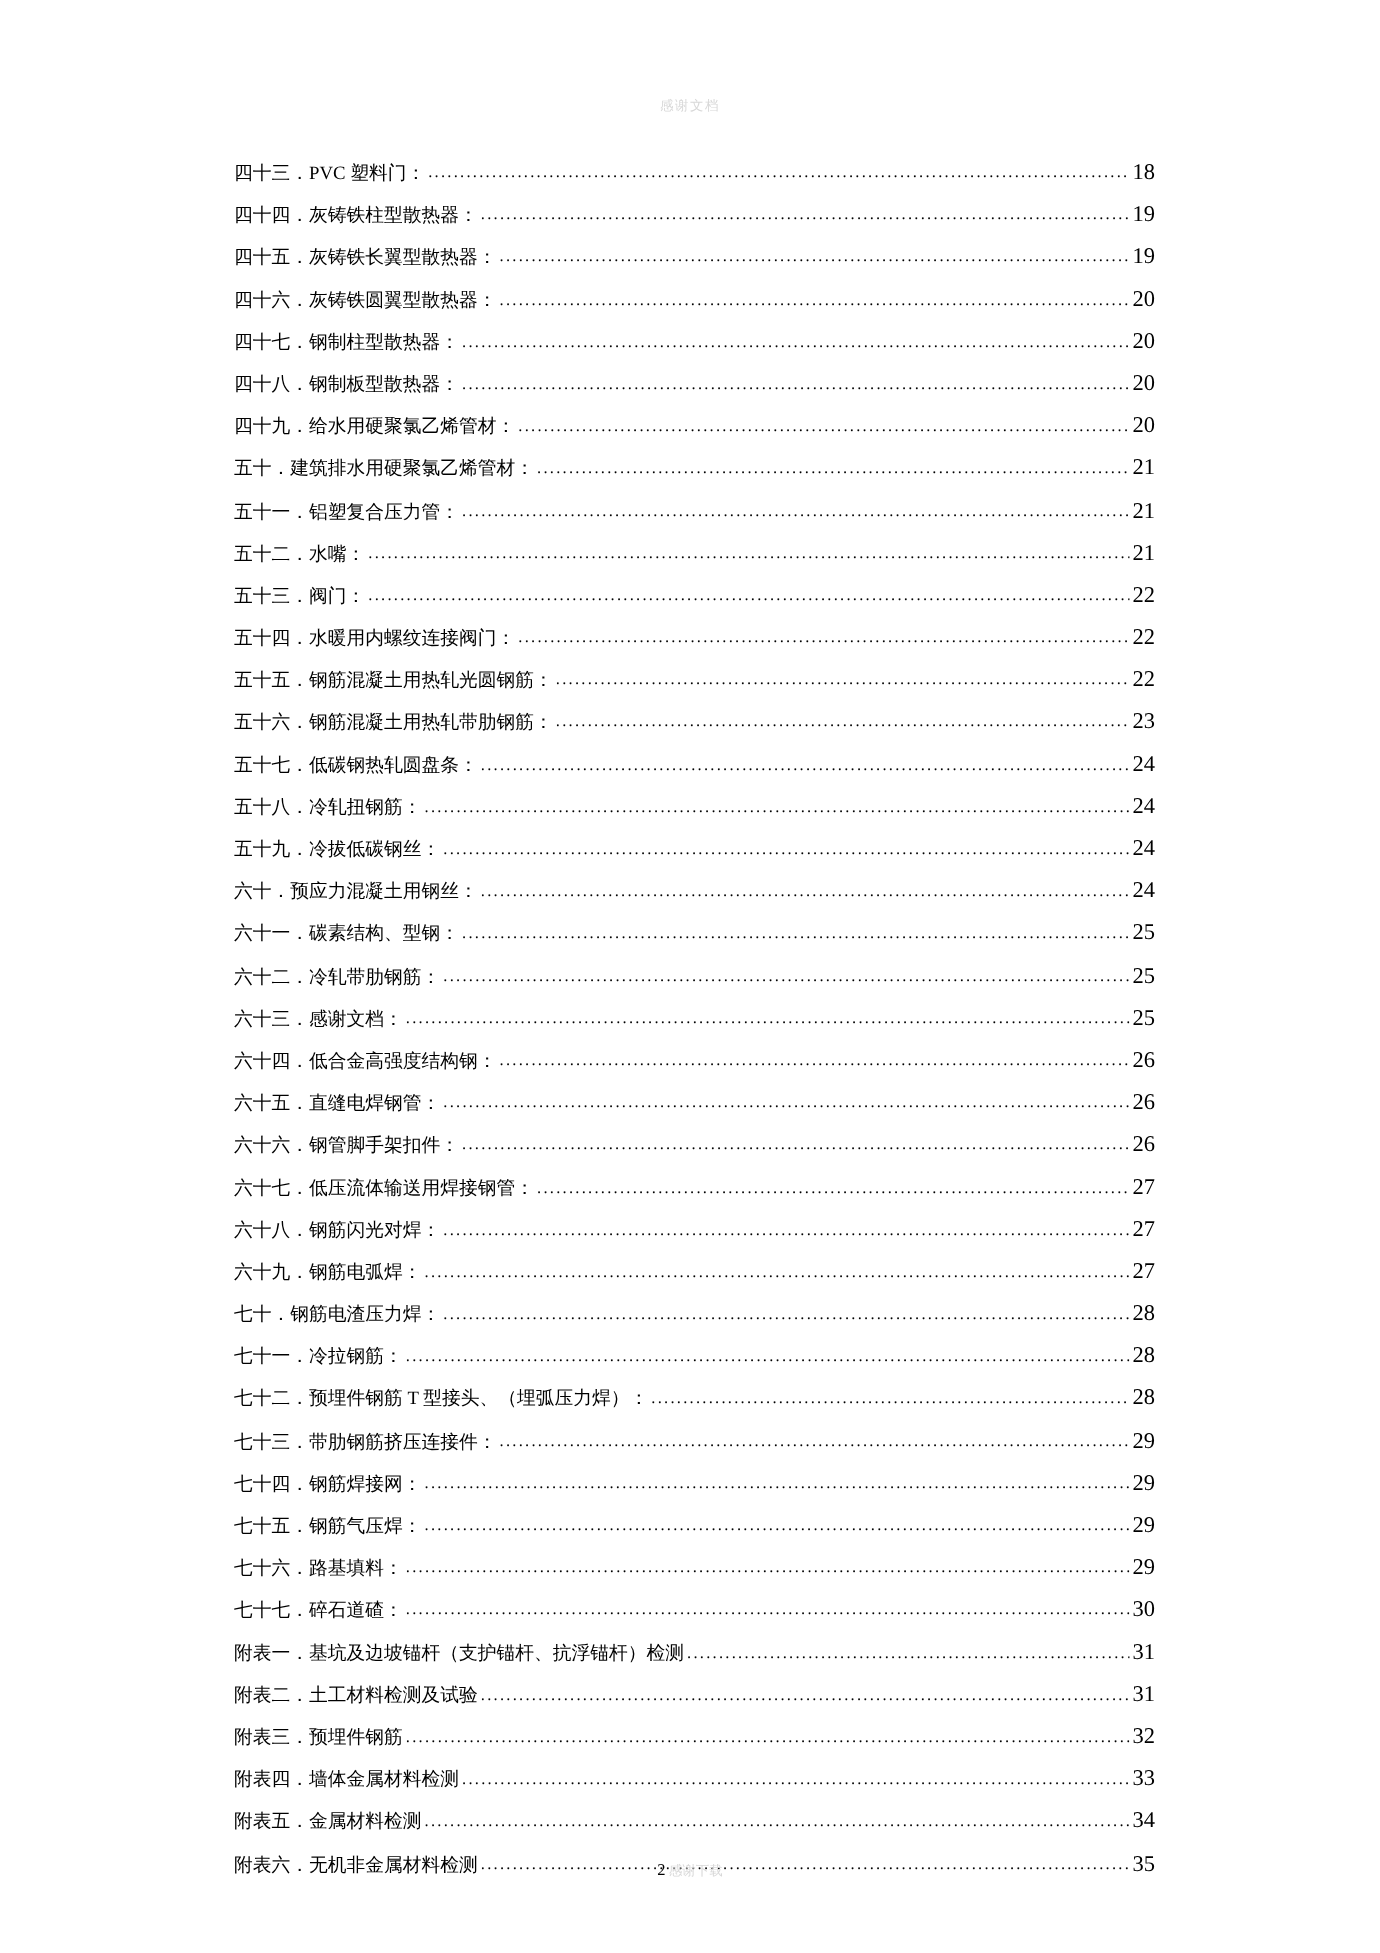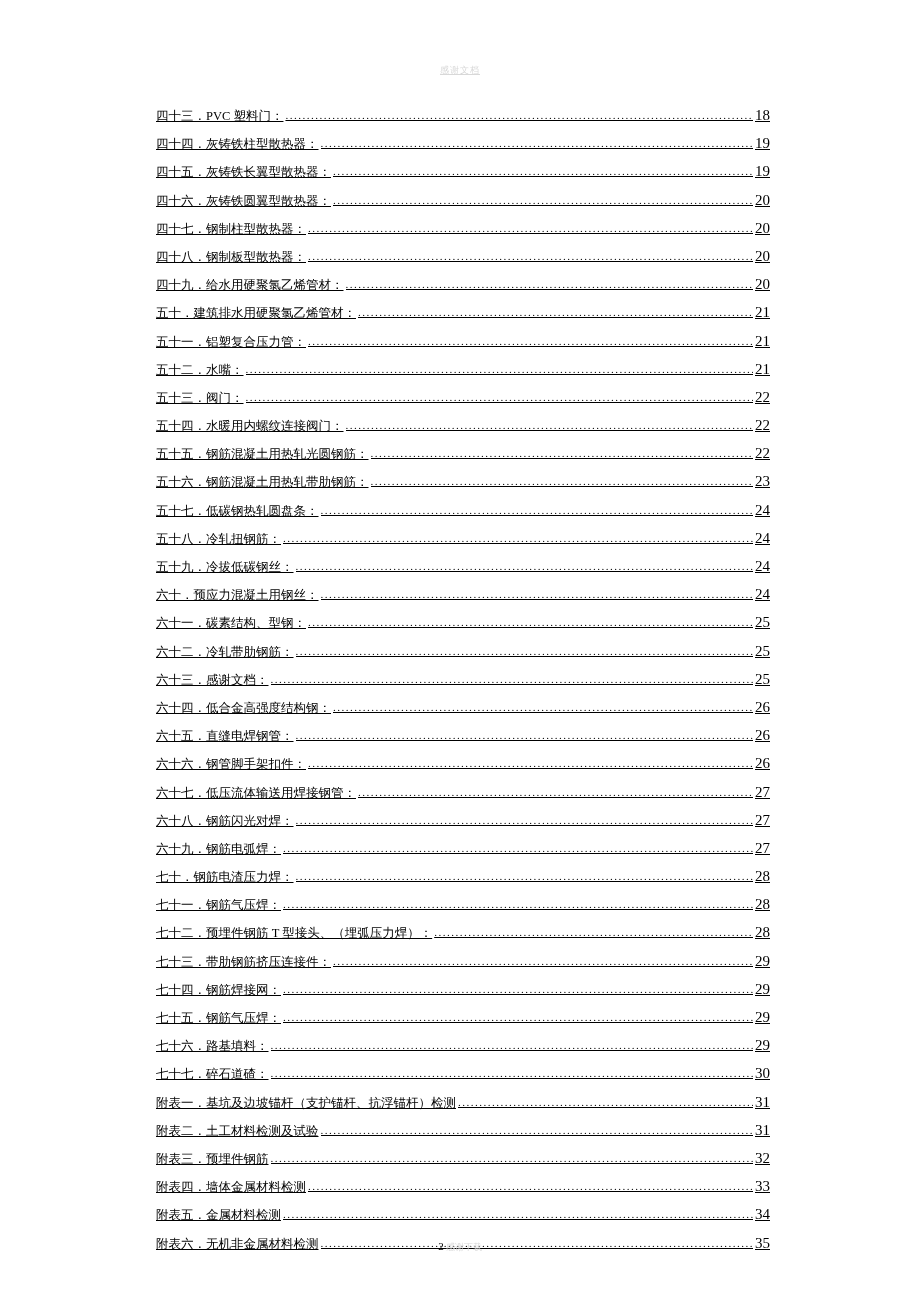--- a/index.html
+++ b/index.html
@@ -15,37 +15,35 @@
       position: relative;
     }
     .header-mark {
       position: absolute;
       top: 64px;
       left: 50%;
       transform: translateX(-50%);
       font-size: 9px;
       color: #d8d8d8;
       letter-spacing: 1px;
-      text-decoration: underline;
     }
     .toc-container {
       position: absolute;
       top: 108px;
       left: 156px;
       width: 614px;
     }
     .toc-entry {
       display: flex;
       align-items: baseline;
       font-size: 12.5px;
       color: #000;
       line-height: 1;
       margin-bottom: 13.2px;
       white-space: nowrap;
-      text-decoration: underline;
     }
     .toc-label {
       flex-shrink: 0;
     }
     .toc-leader {
       flex: 1;
       overflow: hidden;
       letter-spacing: 1.5px;
       color: #000;
       margin: 0 2px;
@@ -211,21 +209,21 @@
       <span class="toc-label">六十九．钢筋电弧焊： </span>
       <span class="toc-leader">........................................................................................................................................................................................................</span>
       <span class="toc-page">27</span>
     </div>
     <div class="toc-entry">
       <span class="toc-label">七十．钢筋电渣压力焊： </span>
       <span class="toc-leader">........................................................................................................................................................................................................</span>
       <span class="toc-page">28</span>
     </div>
     <div class="toc-entry">
-      <span class="toc-label">七十一．钢筋气压焊： </span>
+      <span class="toc-label">七十一．冷拉钢筋： </span>
       <span class="toc-leader">........................................................................................................................................................................................................</span>
       <span class="toc-page">28</span>
     </div>
     <div class="toc-entry">
       <span class="toc-label">七十二．预埋件钢筋 T 型接头、（埋弧压力焊）： </span>
       <span class="toc-leader">........................................................................................................................................................................................................</span>
       <span class="toc-page">28</span>
     </div>
     <div class="toc-entry">
       <span class="toc-label">七十三．带肋钢筋挤压连接件： </span>

